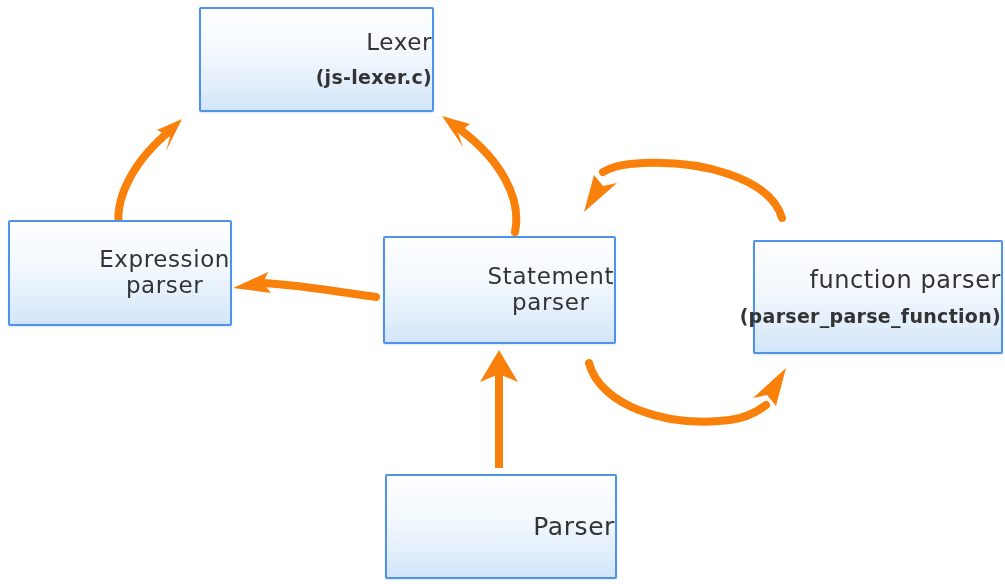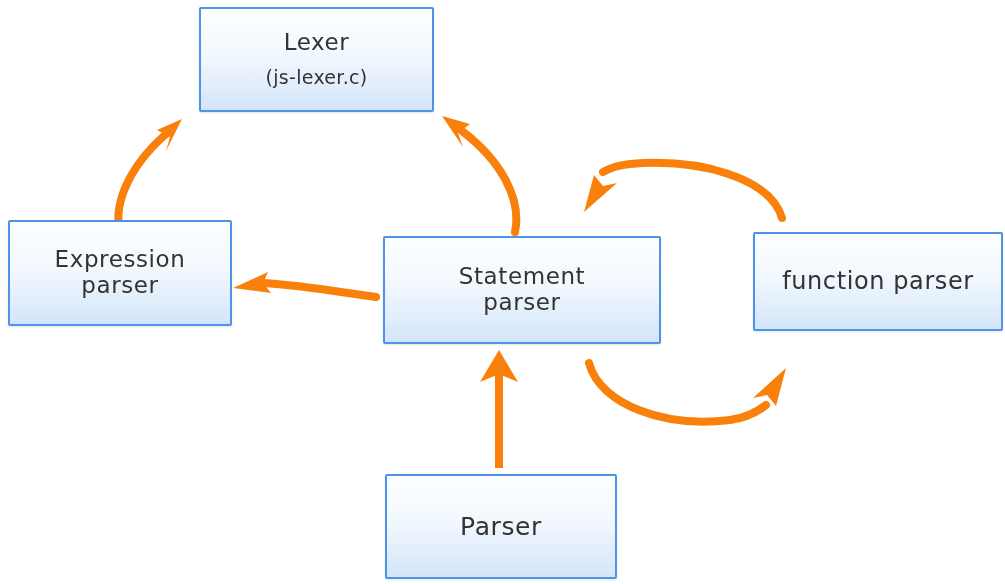--- a/index.html
+++ b/index.html
@@ -16,45 +16,46 @@
     font-family: "DejaVu Sans", "Liberation Sans", sans-serif;
   }
   .node {
     position: absolute;
     box-sizing: border-box;
     border: 2px solid #4f93e8;
     background: linear-gradient(to bottom, #fdfeff 0%, #f4f9fe 40%, #e2eefb 75%, #d2e5f8 100%);
     border-radius: 2px;
     display: flex;
     flex-direction: column;
-    align-items: center;
+    align-items: flex-end;
     justify-content: center;
     text-align: center;
     color: #2b2b2b;
     box-shadow: 0 1px 2px rgba(90,120,160,0.18);
   }
   .node .title {
     font-size: 23px;
     line-height: 1.12;
     letter-spacing: 0.6px;
     color: #333333;
     white-space: pre-line;
   }
   .node .sub {
     font-size: 19px;
     line-height: 1.15;
     letter-spacing: 0.3px;
     color: #333333;
     margin-top: 12px;
+    font-weight: bold;
   }
   
   #node-lexer      { left: 199px; top: 7px;   width: 235px; height: 105px; }
   #node-expr       { left: 8px;   top: 220px; width: 224px; height: 106px; }
-  #node-statm      { left: 383px; top: 236px; width: 278px; height: 108px; }
-  #node-function   { left: 753px; top: 232px; width: 250px; height: 99px; }
+  #node-statm      { left: 383px; top: 236px; width: 233px; height: 108px; }
+  #node-function   { left: 753px; top: 240px; width: 250px; height: 114px; }
   #node-parser     { left: 385px; top: 474px; width: 232px; height: 105px; }
 
   #node-function .title { font-size: 24px; }
   #node-function .sub   { font-size: 19px; }
   #node-parser .title   { font-size: 25px; }
 
   #edges {
     position: absolute;
     left: 0; top: 0;
     width: 1005px;
@@ -110,19 +111,20 @@
 parser</div>
   </div>
 
   <div class="node" id="node-statm">
     <div class="title">Statement
 parser</div>
   </div>
 
   <div class="node" id="node-function">
     <div class="title">function parser</div>
+    <div class="sub">(parser_parse_function)</div>
   </div>
 
   <div class="node" id="node-parser">
     <div class="title">Parser</div>
   </div>
 
 </div>
 
 </body></html>

